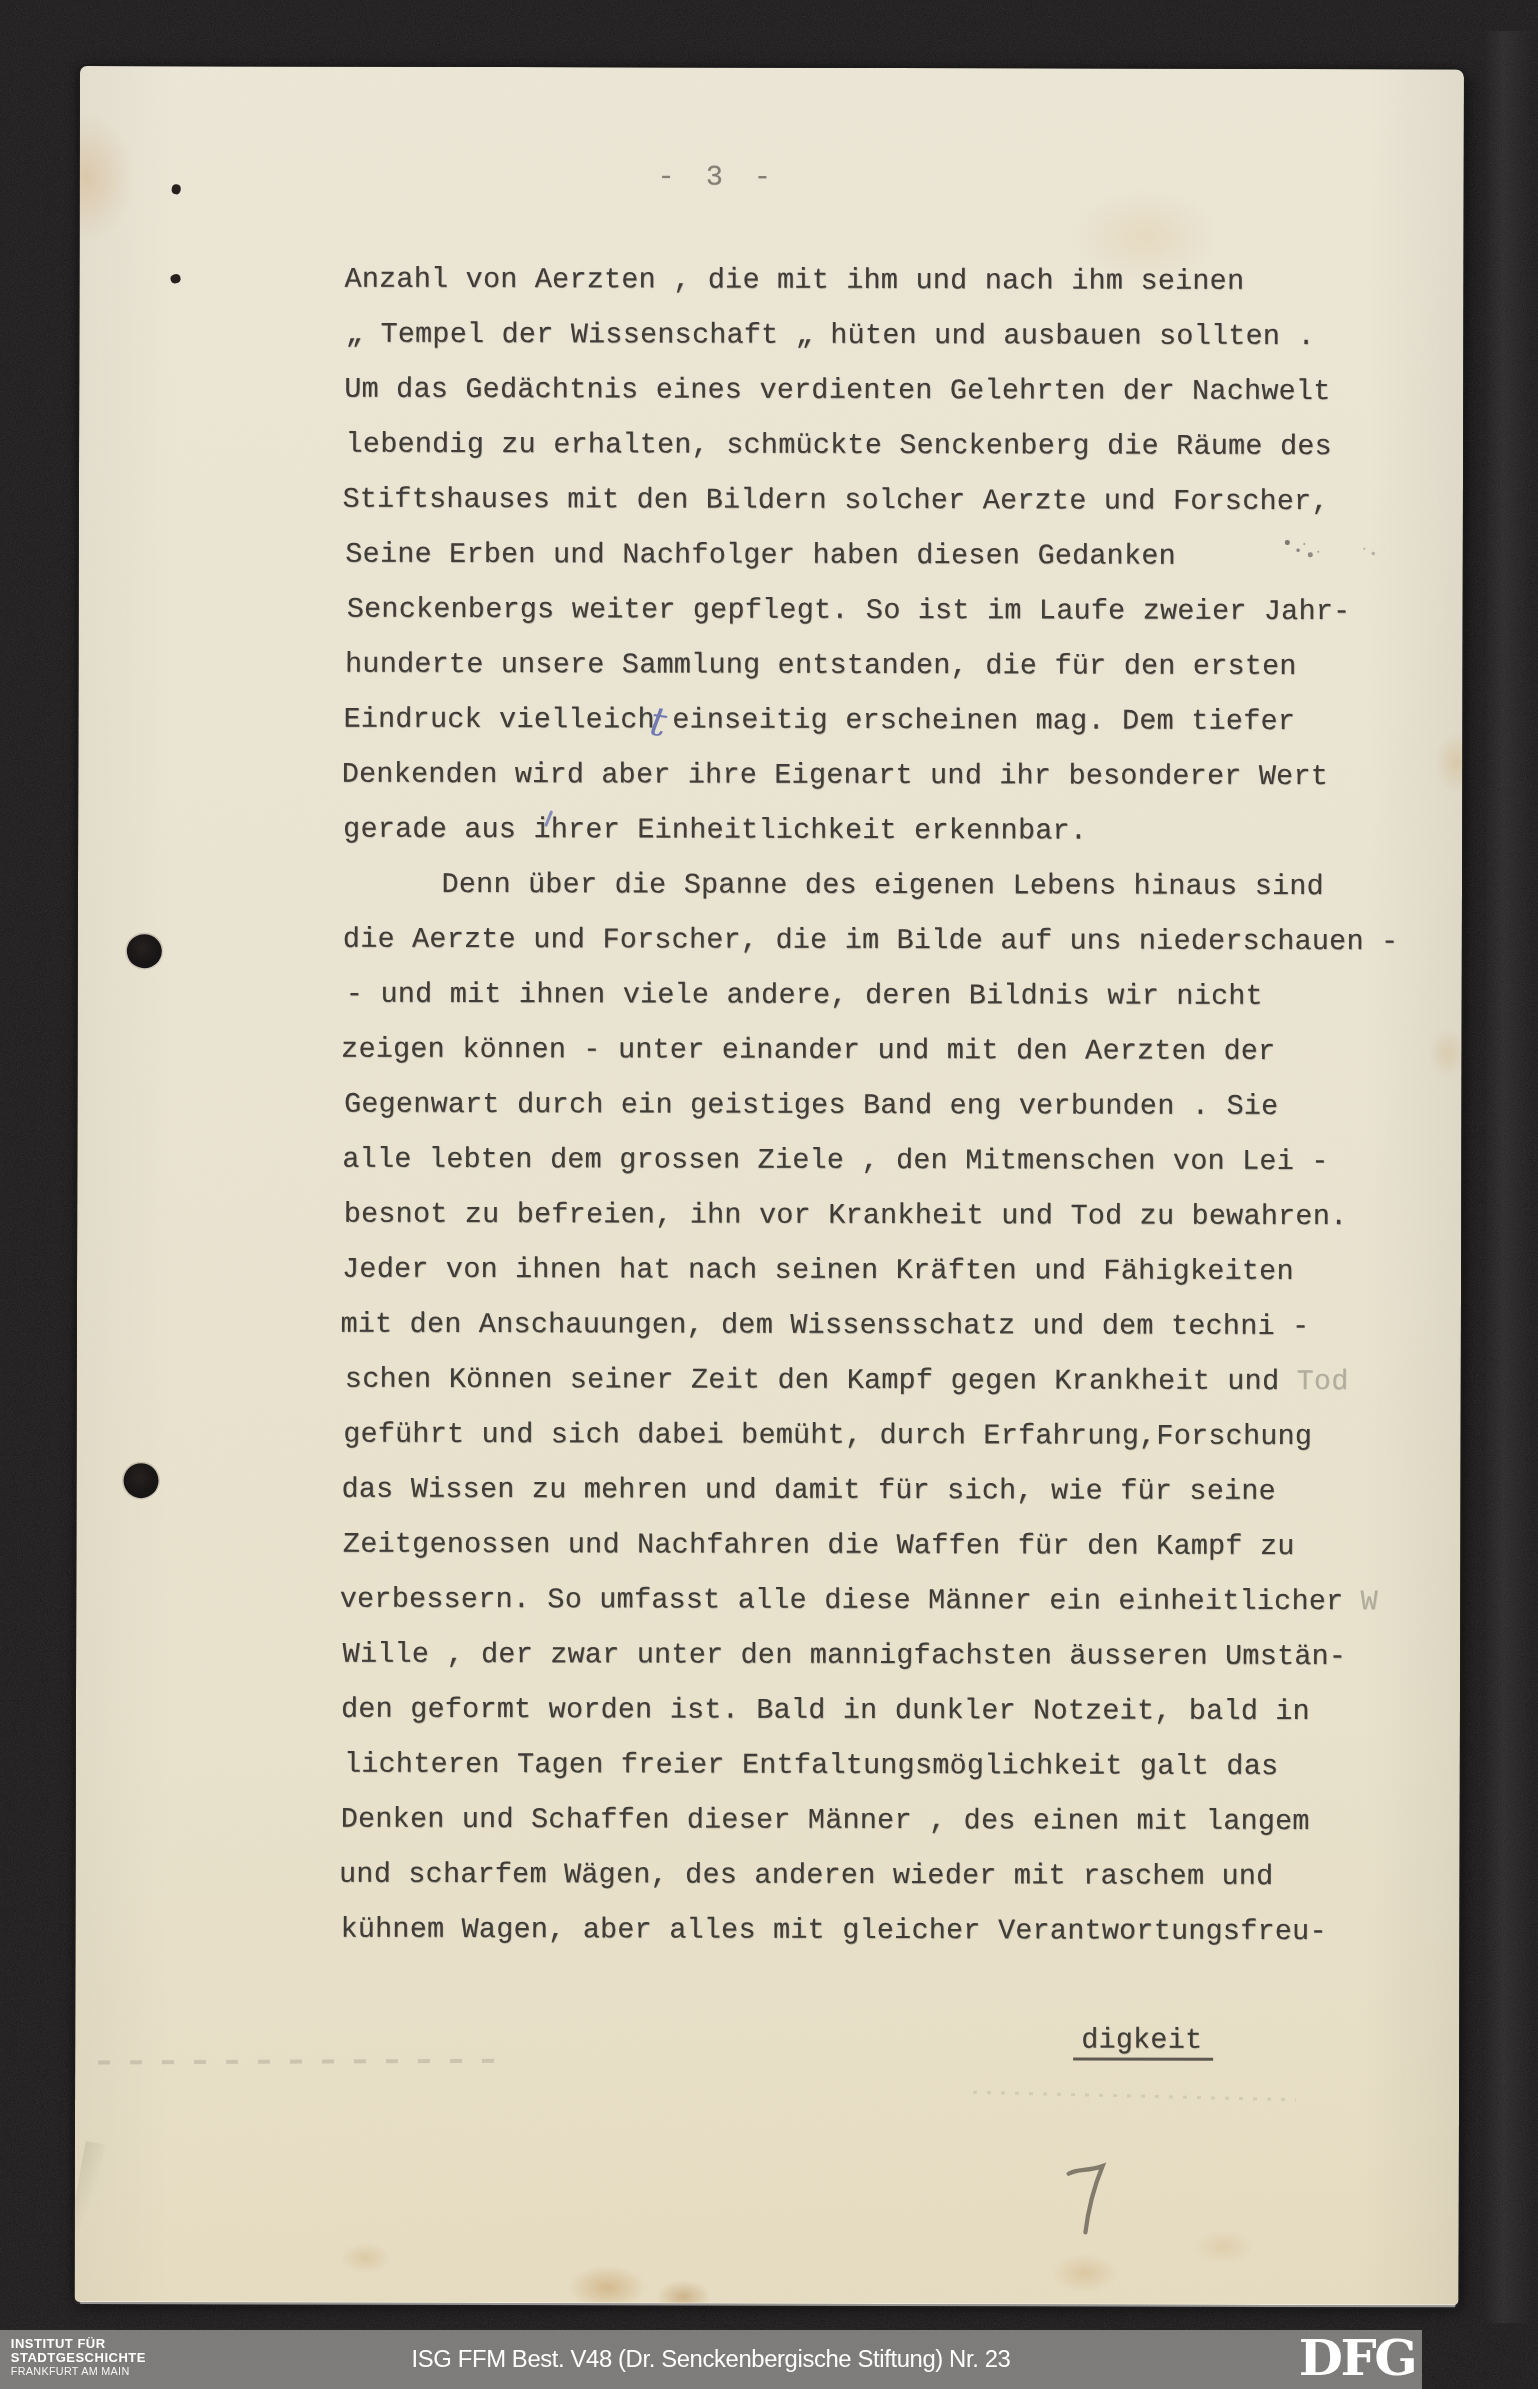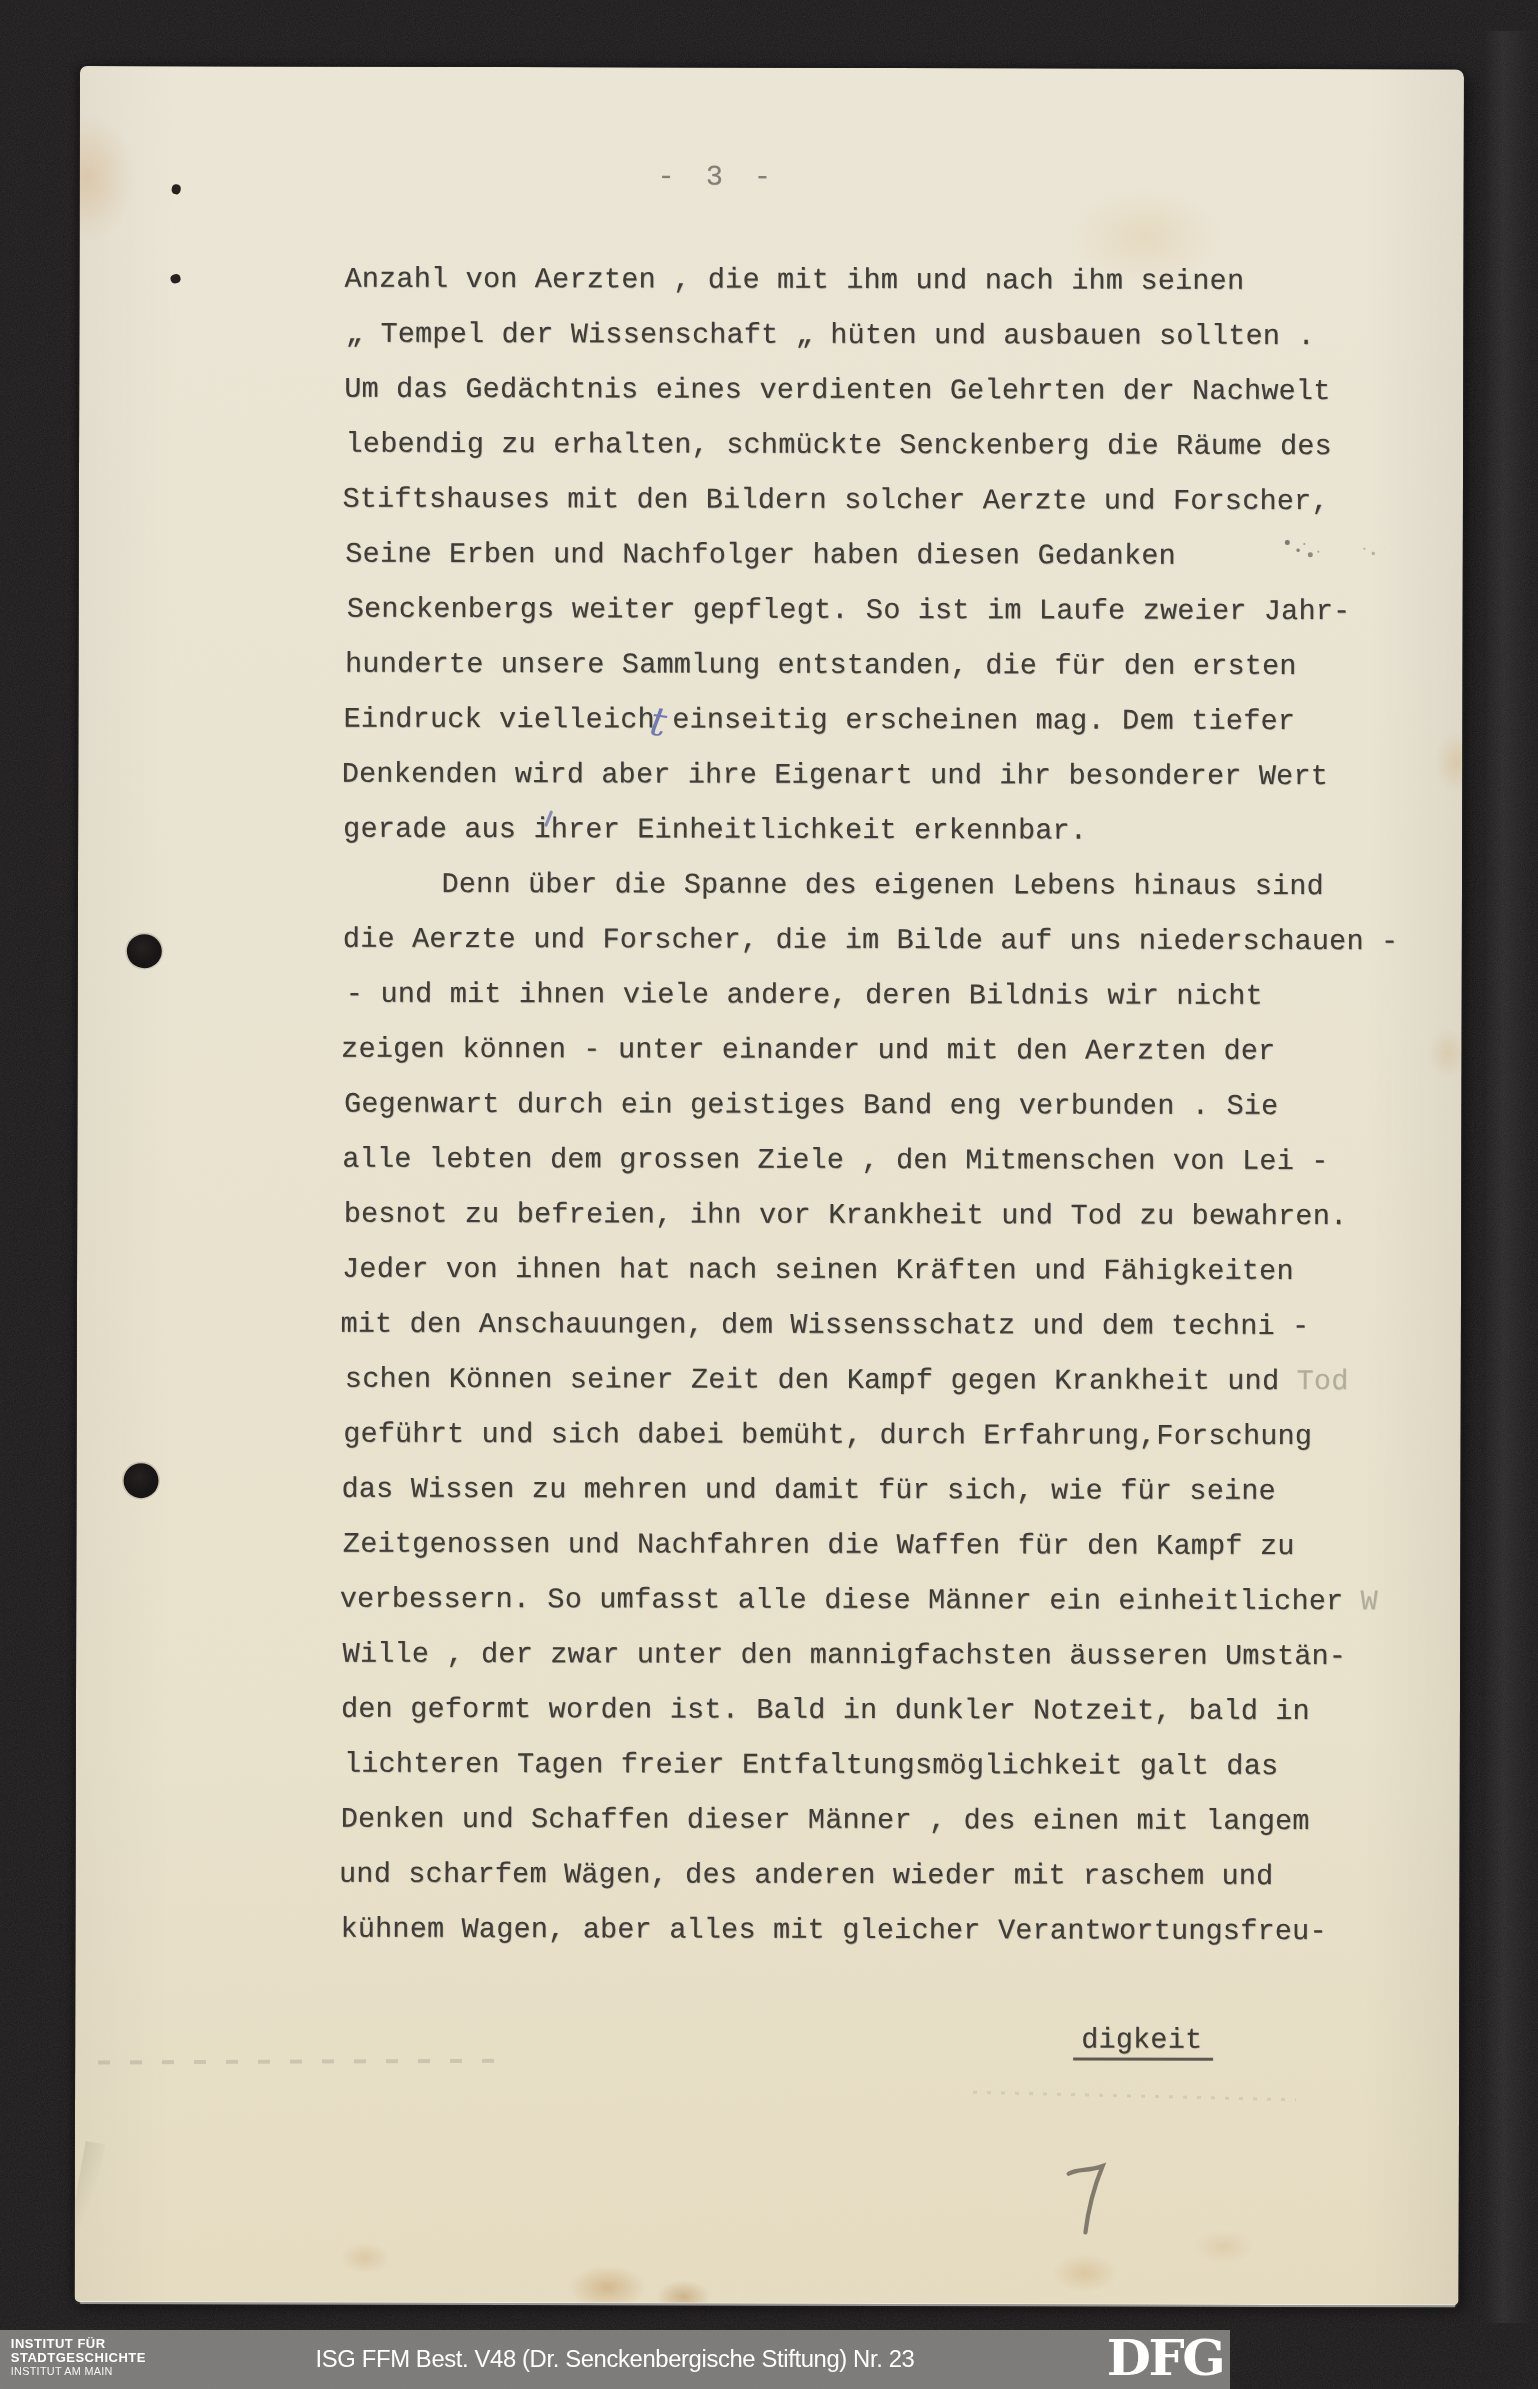--- a/index.html
+++ b/index.html
@@ -89,21 +89,21 @@
   #hole-top{left:49px;top:868px;width:35px;height:34px;}
   #hole-bottom{left:47px;top:1397px;width:35px;height:35px;}
   .pin-dot{position:absolute;background:#241f1a;border-radius:45%;}
   #pin-a{left:92px;top:118px;width:8.5px;height:10px;transform:rotate(10deg);}
   #pin-b{left:91px;top:208px;width:10px;height:8.5px;transform:rotate(-14deg);}
   
   #crease{position:absolute;left:1.5px;top:2076px;width:20px;height:100px;opacity:.25;
     background:linear-gradient(100deg,rgba(90,78,58,.5),transparent 70%);
     transform:rotate(10deg);}
   
-  #footer-bar{position:absolute;z-index:8;left:0;bottom:0;width:1230px;height:59px;
+  #footer-bar{position:absolute;z-index:8;left:0;bottom:0;width:1422px;height:59px;
     background:var(--bar);color:#fff;}
   #institute{position:absolute;left:10.8px;top:7px;line-height:14px;}
   #institute .b{font-weight:bold;font-size:13px;letter-spacing:0.5px;}
   #institute .s{font-size:10.8px;letter-spacing:0.3px;opacity:.92;line-height:13px;}
   #footer-ref{position:absolute;left:0;right:0;top:50%;transform:translateY(-52%) scaleX(.97);
     text-align:center;font-size:24.6px;letter-spacing:-0.4px;white-space:nowrap;}
   #dfg-logo{position:absolute;right:9.2px;top:50%;transform:translateY(-54%) scaleX(1.04);
     font-family:"DejaVu Serif","Liberation Serif",serif;font-weight:bold;
     font-size:49px;letter-spacing:-2.3px;}
 </style>
@@ -176,21 +176,21 @@
     <div id="hole-bottom" class="punch-hole"></div>
     <div id="pin-a" class="pin-dot"></div>
     <div id="pin-b" class="pin-dot"></div>
     <div id="crease"></div>
   </div>
 
   <div id="footer-bar">
     <div id="institute">
       <div class="b">INSTITUT FÜR</div>
       <div class="b">STADTGESCHICHTE</div>
-      <div class="s">INSTITUT AM MAIN</div>
+      <div class="s">FRANKFURT AM MAIN</div>
     </div>
     <div id="footer-ref">ISG FFM Best. V48 (Dr. Senckenbergische Stiftung) Nr. 23</div>
     <div id="dfg-logo">DFG</div>
   </div>
 
   <svg id="noise-over" class="noise" viewBox="0 0 2000 3107" width="1538" height="2389">
     <rect width="100%" height="100%" filter="url(#grain)"></rect>
   </svg>
 </div>
 

